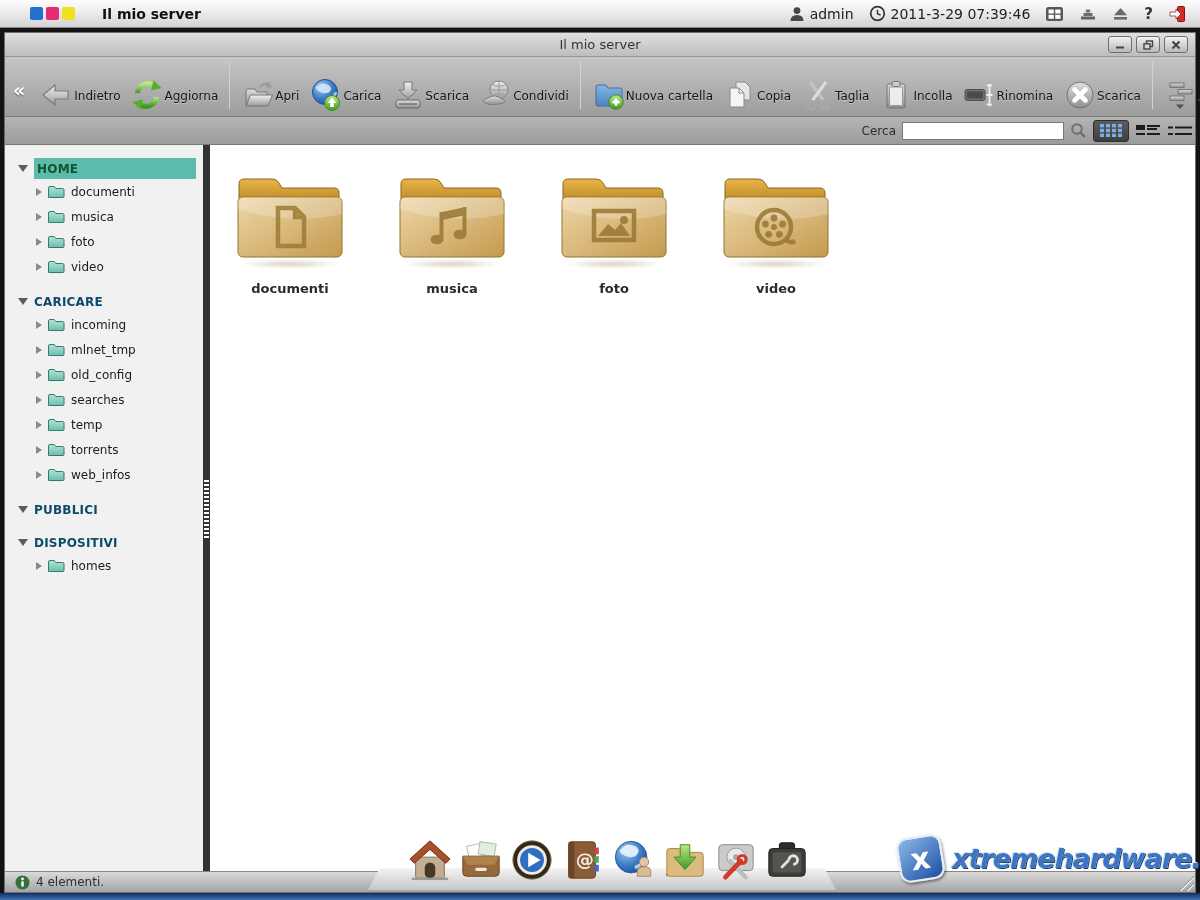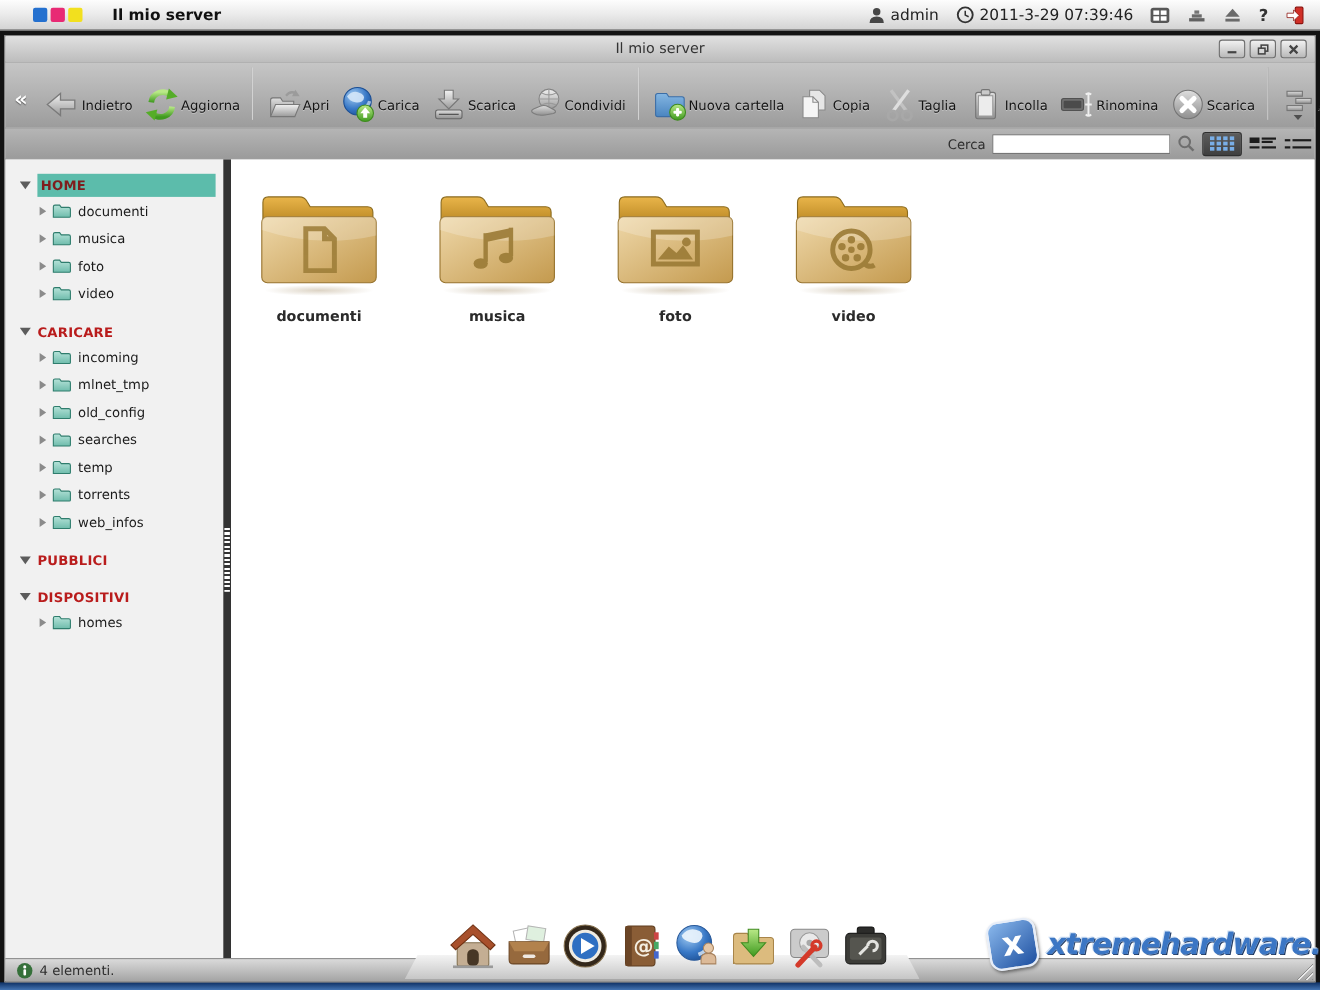--- a/index.html
+++ b/index.html
@@ -55,23 +55,23 @@
     background:repeating-linear-gradient(#fff 0 2px,transparent 2px 4px)}
   .main{flex:1;background:#fff;padding:26px 0 0 24px;display:flex;align-items:flex-start;gap:50px}
 
   
   .section{margin-bottom:12px}
   .sec-header{display:flex;align-items:center;height:21px}
   .tri-down{width:0;height:0;border-left:5px solid transparent;border-right:5px solid transparent;
     border-top:7px solid #5c5c5c;margin:0 6px 0 13px;flex:none}
   .tri-right{width:0;height:0;border-top:4.5px solid transparent;border-bottom:4.5px solid transparent;
     border-left:6px solid #8b8b8b;margin-right:5px;flex:none}
-  .sec-label{font-weight:bold;color:#b91c1c;font-size:12px;letter-spacing:.2px}
+  .sec-label{font-weight:bold;color:#0c4a6e;font-size:12px;letter-spacing:.2px}
   .sec-bar{flex:1;margin-right:7px;background:#5cbcab;height:21px;display:flex;align-items:center;padding-left:3px}
-  .sec-bar .sec-label{color:#7f1d1d}
+  .sec-bar .sec-label{color:#14532d}
   .tree-item{display:flex;align-items:center;height:25px;padding-left:31px;color:#1b1b1b}
   .tree-item svg{margin-right:6px;flex:none}
 
   
   .tile{width:112px;display:flex;flex-direction:column;align-items:center}
   .tile-shadow{width:100px;height:10px;border-radius:50%;background:radial-gradient(ellipse at center,rgba(140,110,60,.30),rgba(140,110,60,0) 70%);margin-top:-4px}
   .tile-label{font-weight:bold;font-size:13px;color:#2b2b2b;margin-top:12px;white-space:nowrap}
 
   
   .statusbar{height:21px;background:linear-gradient(#dadada,#a4a4a4);border-top:1px solid #878787;

